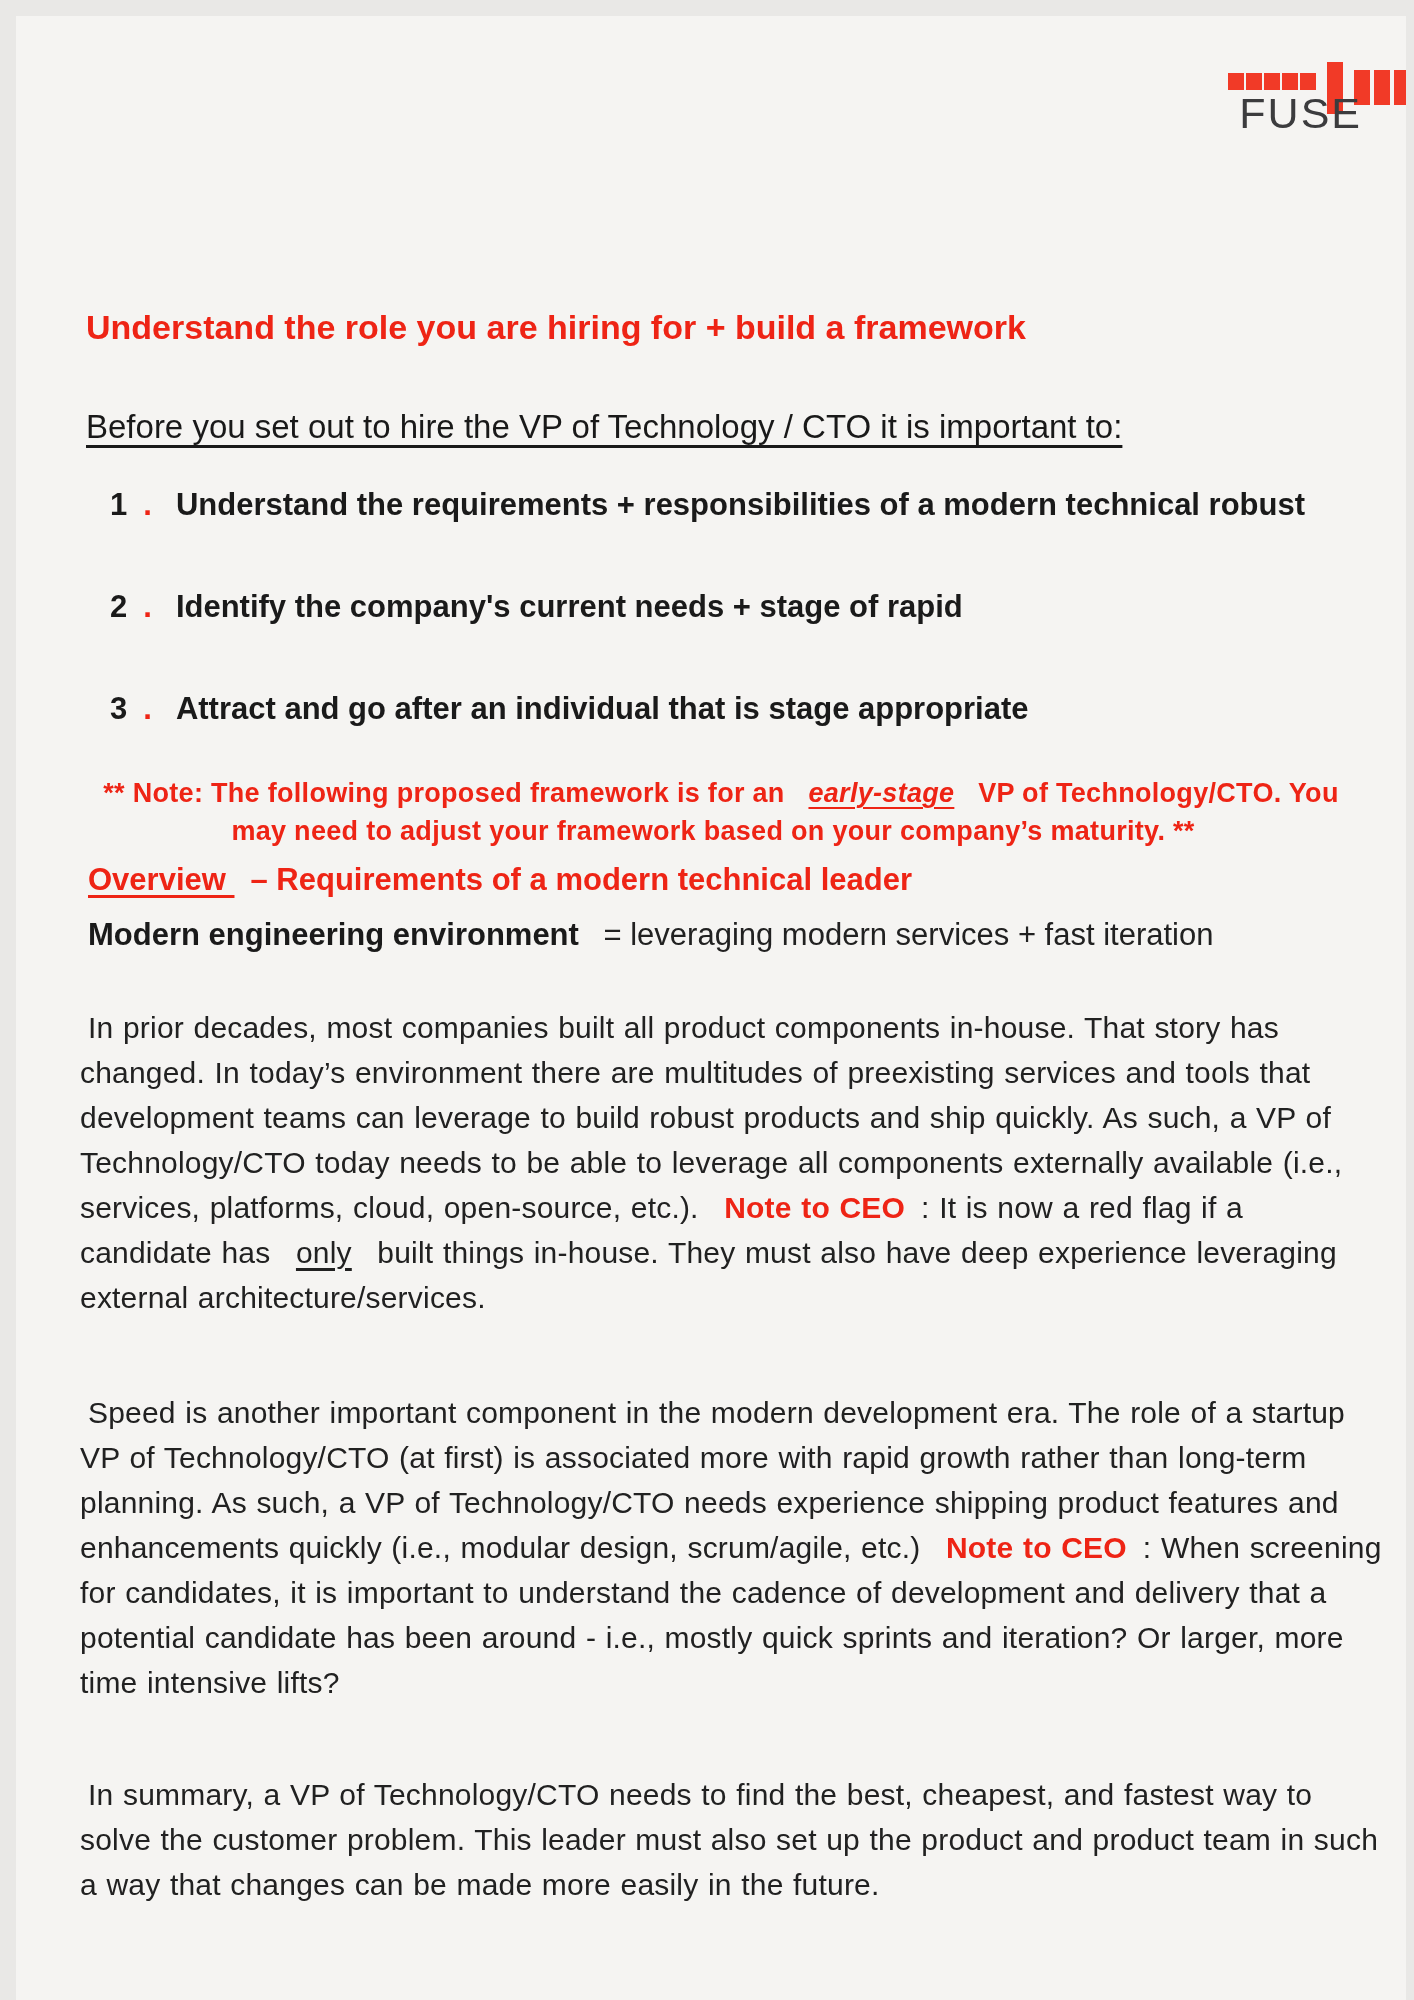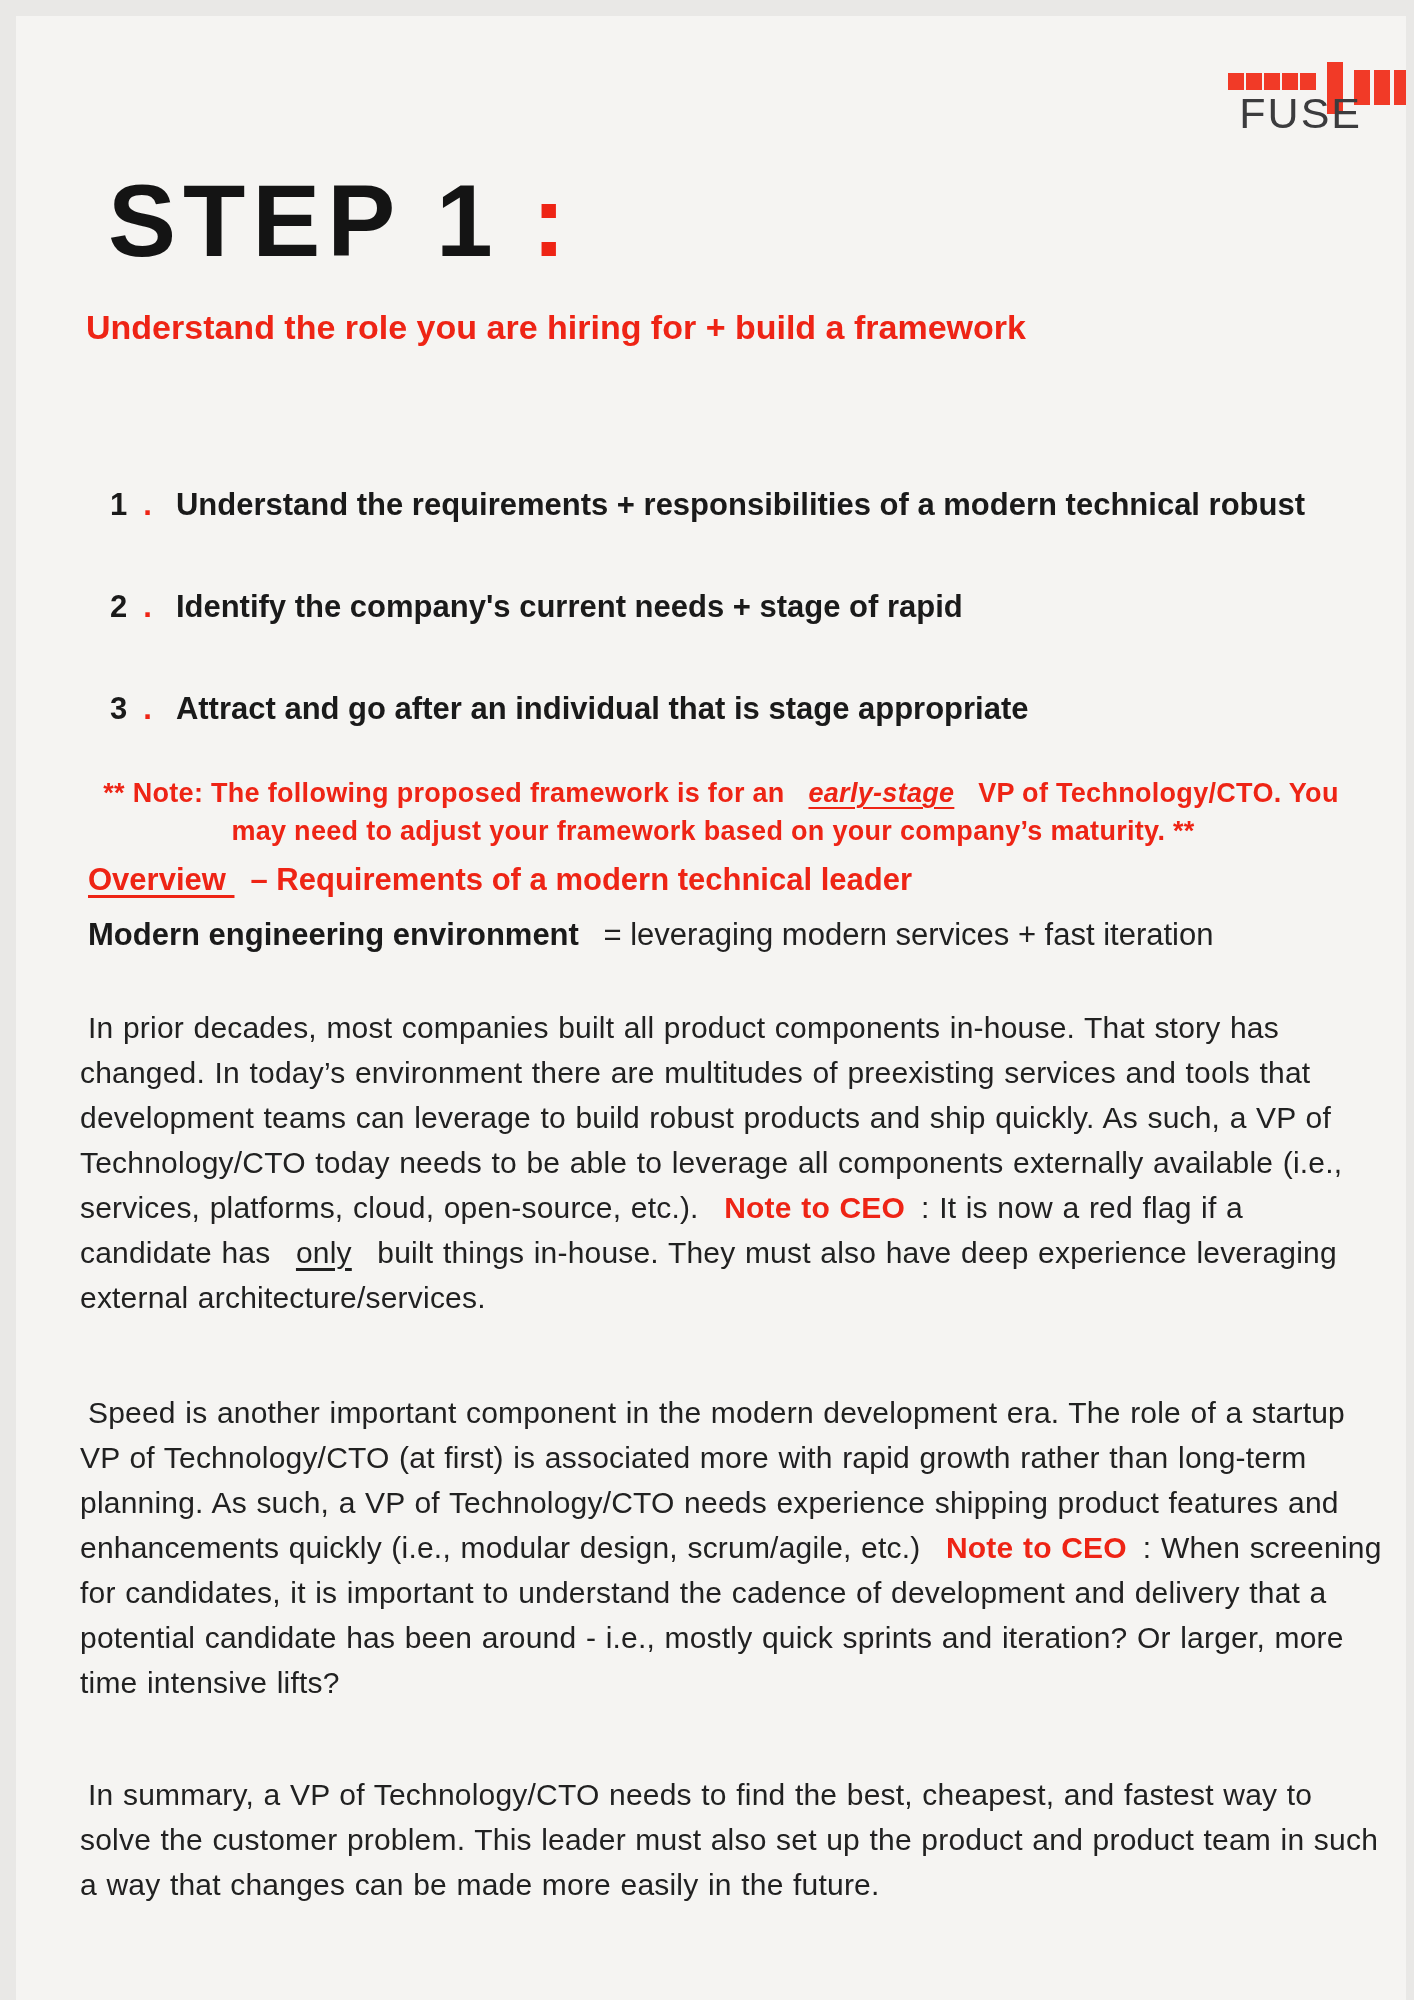--- a/index.html
+++ b/index.html
@@ -118,24 +118,24 @@
       <span class="bars-top">
           <i></i>
           <i></i>
           <i></i>
           <i></i>
         </span>
     </div>
     <div class="logo-text">FUSE</div>
   </header>
 
-  <h1 class="title"><span>STEP 1</span><span class="title-colon">:</span></h1>
 
   <h2 class="subtitle">Understand the role you are hiring for + build a framework</h2>
 
+  <p class="lead">Before you set out to hire the VP of Technology / CTO it is important to:</p>
 
   <ol class="steps">
     <li class="step-item">
       <span class="step-num"><span>1</span><span class="red-dot">.</span></span>
       <span class="step-text">Understand the requirements + responsibilities of a modern technical robust</span>
     </li>
     <li class="step-item">
       <span class="step-num"><span>2</span><span class="red-dot">.</span></span>
       <span class="step-text">Identify the company's current needs + stage of rapid</span>
     </li>

